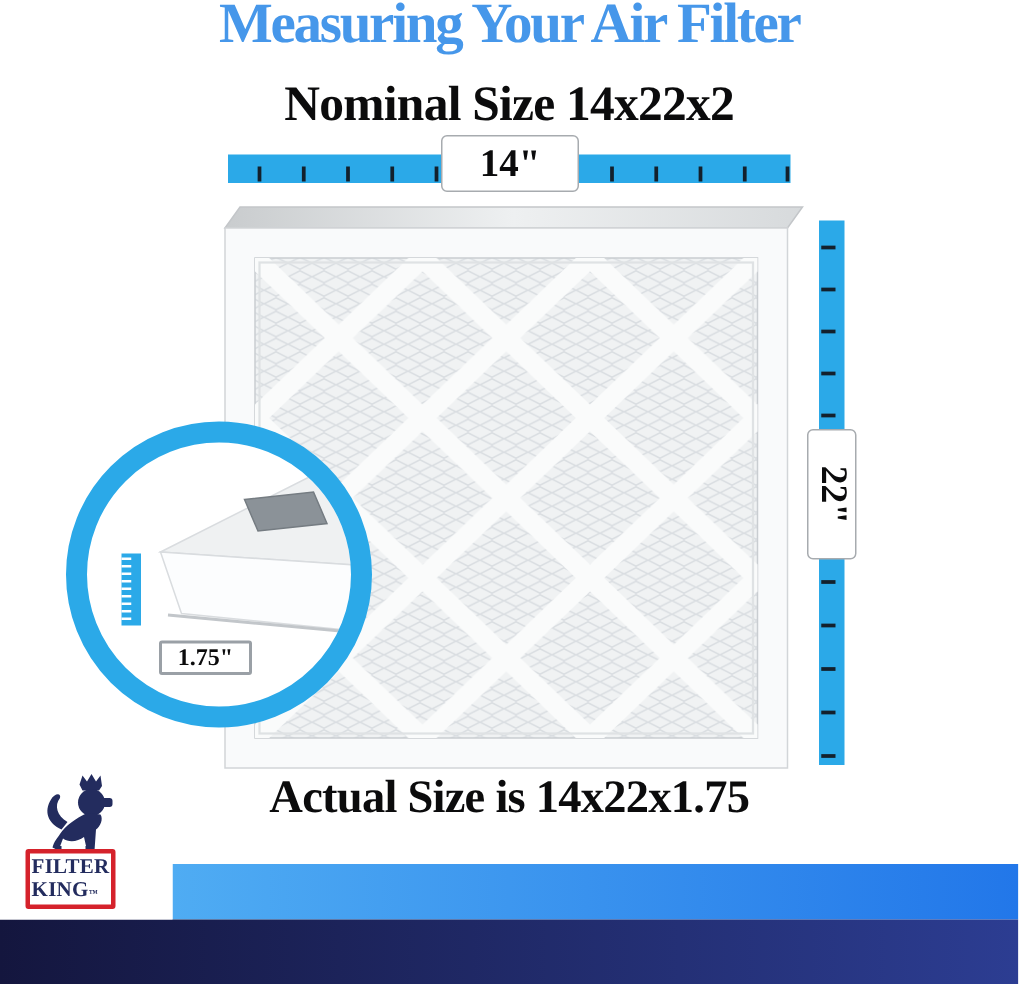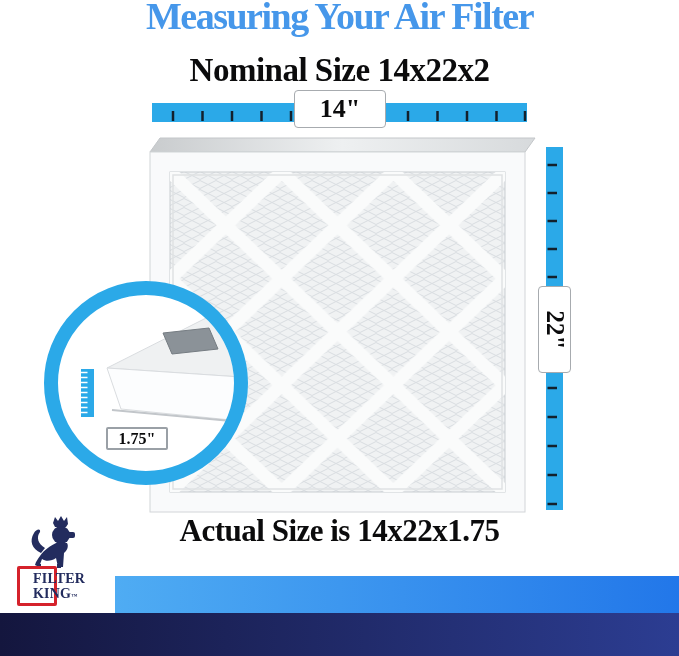--- a/index.html
+++ b/index.html
@@ -40,23 +40,23 @@
   .bar-light{
     position:absolute;left:115px;top:576px;width:564px;height:37px;
     background:linear-gradient(to right,#4FACF3,#2277E9);
   }
   .bar-dark{
     position:absolute;left:0;top:613px;width:679px;height:43px;
     background:linear-gradient(to right,#14163E,#2C3D92);
   }
   .logo{position:absolute;left:0px;top:514px;width:115px;height:99px;background:#ffffff;}
   .logo-box{
-    position:absolute;left:17px;top:52px;width:40px;height:40px;
+    position:absolute;left:17px;top:52px;width:60px;height:40px;
     background:#ffffff;border:3px solid #D5222B;border-radius:2px;
-    box-sizing:border-box;padding:2px 0 0 13px;
+    box-sizing:border-box;padding:2px 0 0 1px;
   }
   .logo-box .l1,.logo-box .l2{
     font-weight:700;font-size:14px;line-height:15px;color:#232C5E;
     letter-spacing:0.2px;white-space:nowrap;
   }
   .logo-box .tm{font-size:6px;vertical-align:baseline;color:#232C5E;}
 </style>
 </head>
 <body>
 

